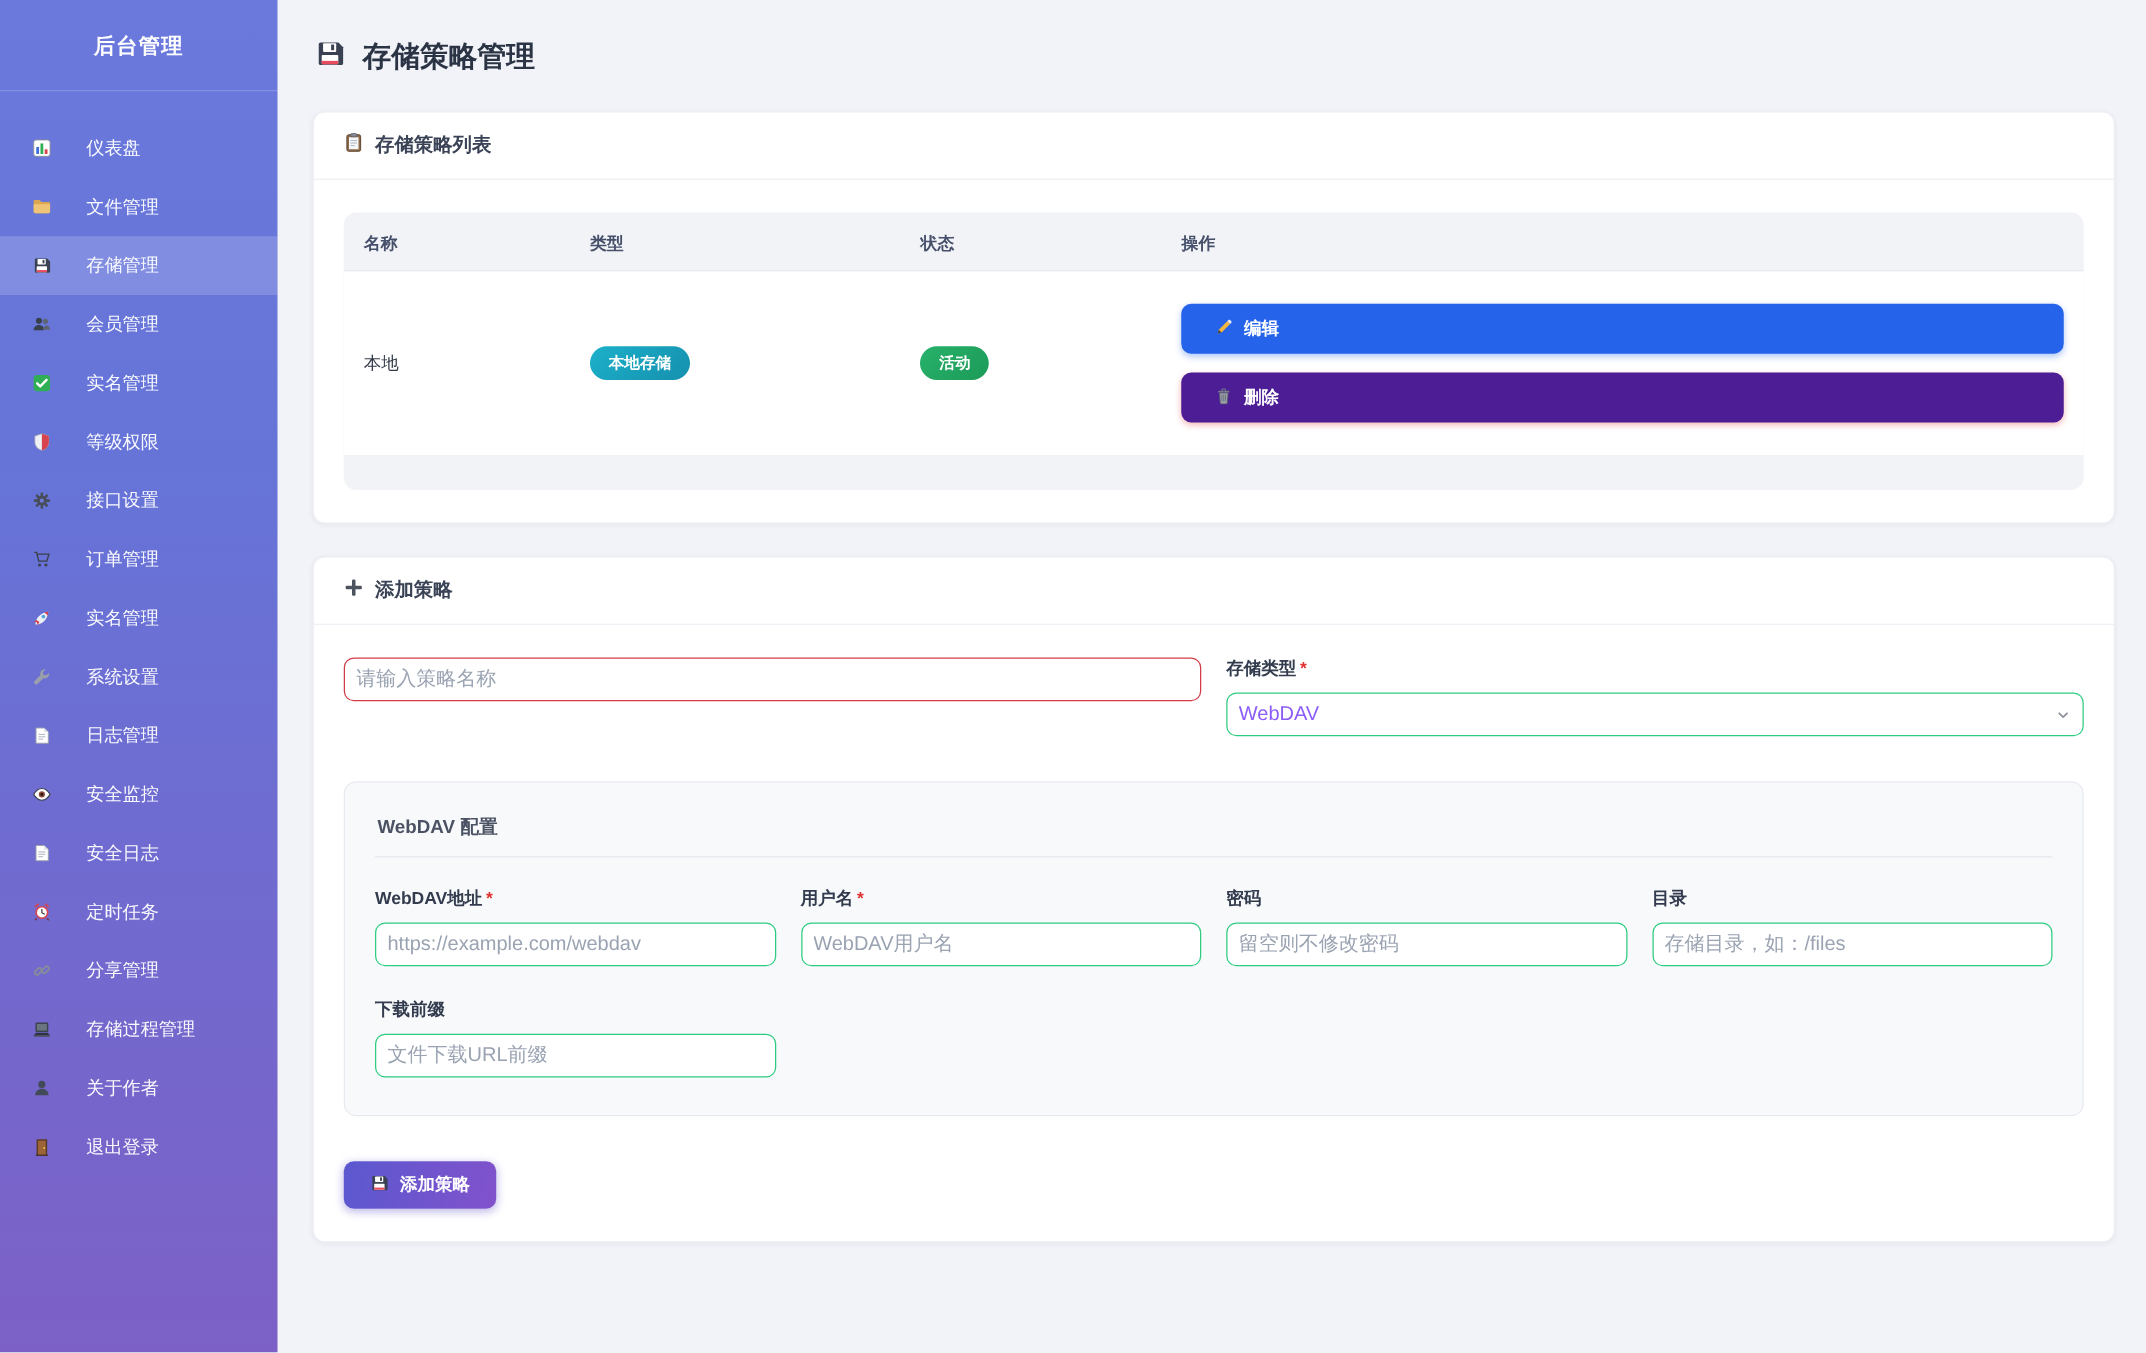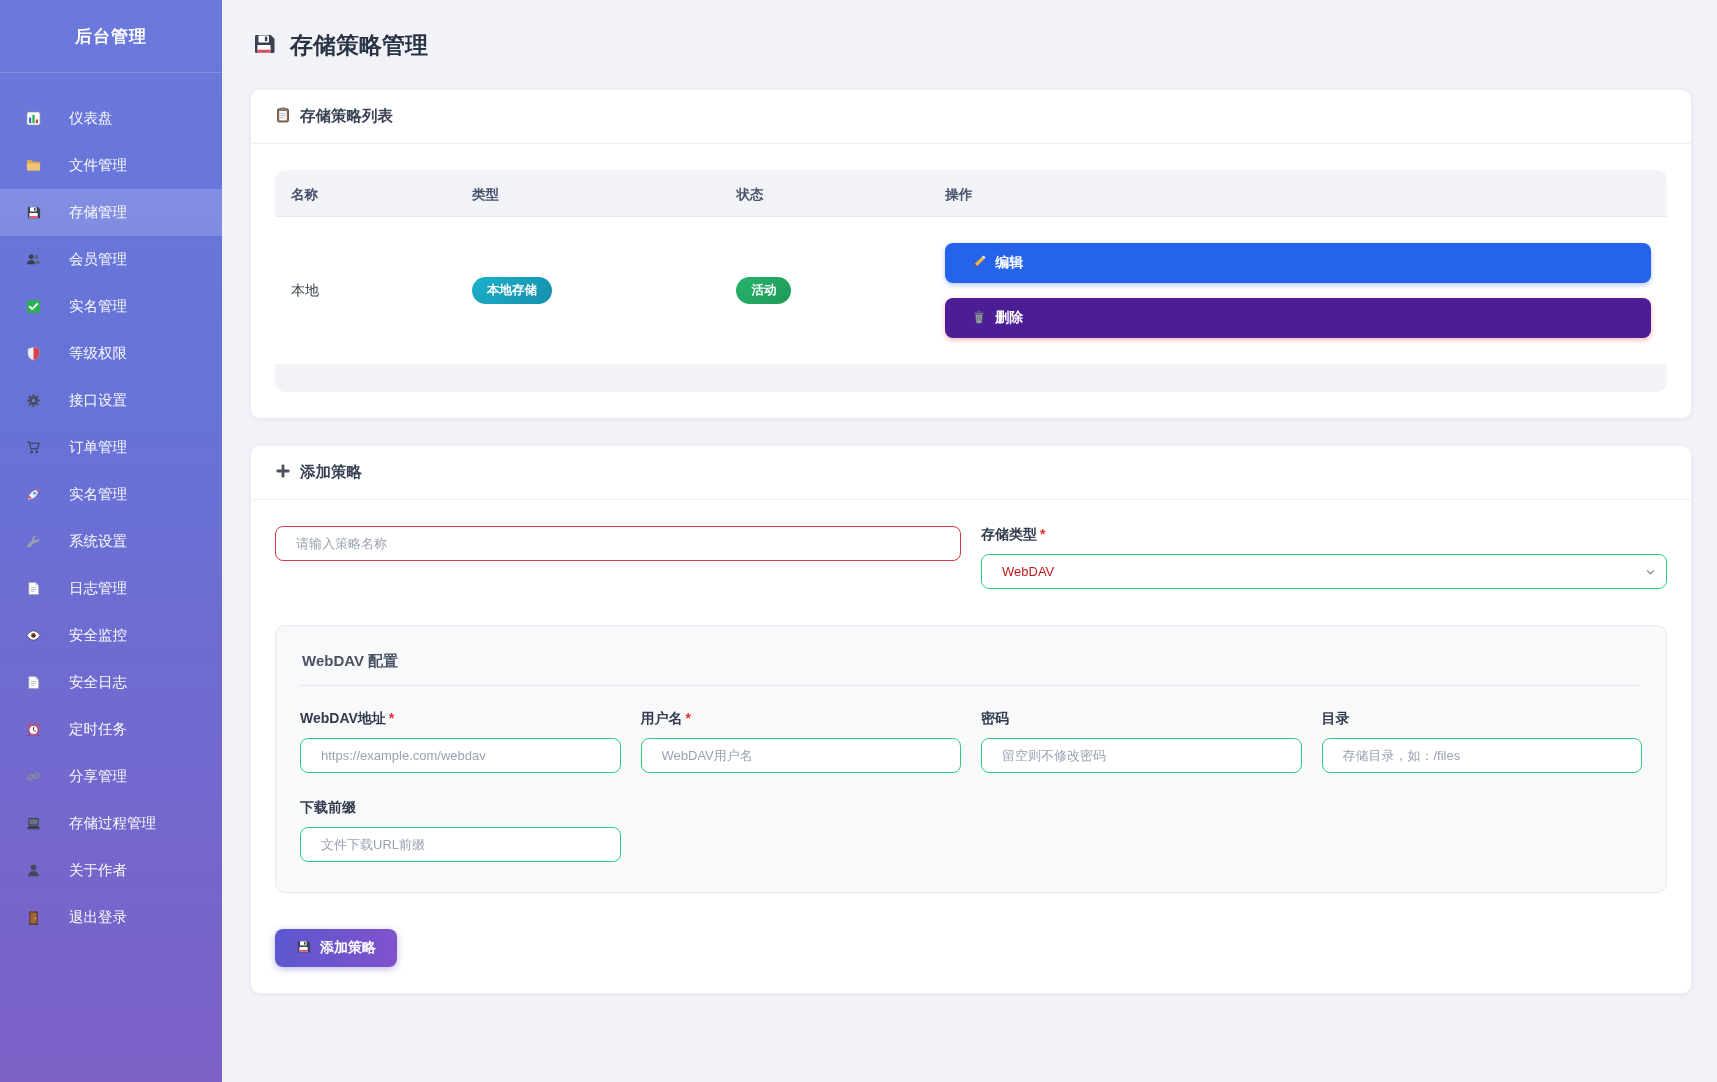--- a/index.html
+++ b/index.html
@@ -75,22 +75,22 @@
   .btn-delete { background:#4c1d95; box-shadow:0 2px 5px rgba(224,49,49,.35); }
 
   
   .grid-2 { display:grid; grid-template-columns:1fr 1fr; gap:20px; margin-bottom:36px; }
   .grid-4 { display:grid; grid-template-columns:repeat(4,1fr); gap:20px; }
   .field label {
     display:block; font-size:14px; font-weight:bold; color:#333c4e; margin-bottom:10px;
   }
   .req { color:#e03131; margin-left:3px; }
   .tinput {
-    width:100%; height:35px; padding:0 20px; border-radius:8px; background:#fff;
-    font-size:13px; color:#b91c1c; outline:none; font-family:inherit;
+    width:100%; height:35px; padding:0 9px; border-radius:8px; background:#fff;
+    font-size:16px; color:#8b5cf6; outline:none; font-family:inherit;
   }
   .tinput::placeholder { color:#9aa3b2; }
   .b-invalid { border:1.6px solid #d23c47; }
   .b-valid { border:1.6px solid #2ecc80; }
   .select-wrap { position:relative; }
   select.tinput { appearance:none; -webkit-appearance:none; padding-right:30px; }
   .select-wrap .chev { position:absolute; right:11px; top:50%; transform:translateY(-50%); pointer-events:none; display:flex; }
 
   .sub-panel {
     background:#f8f9fb; border:1px solid #e7eaf0; border-radius:10px;

